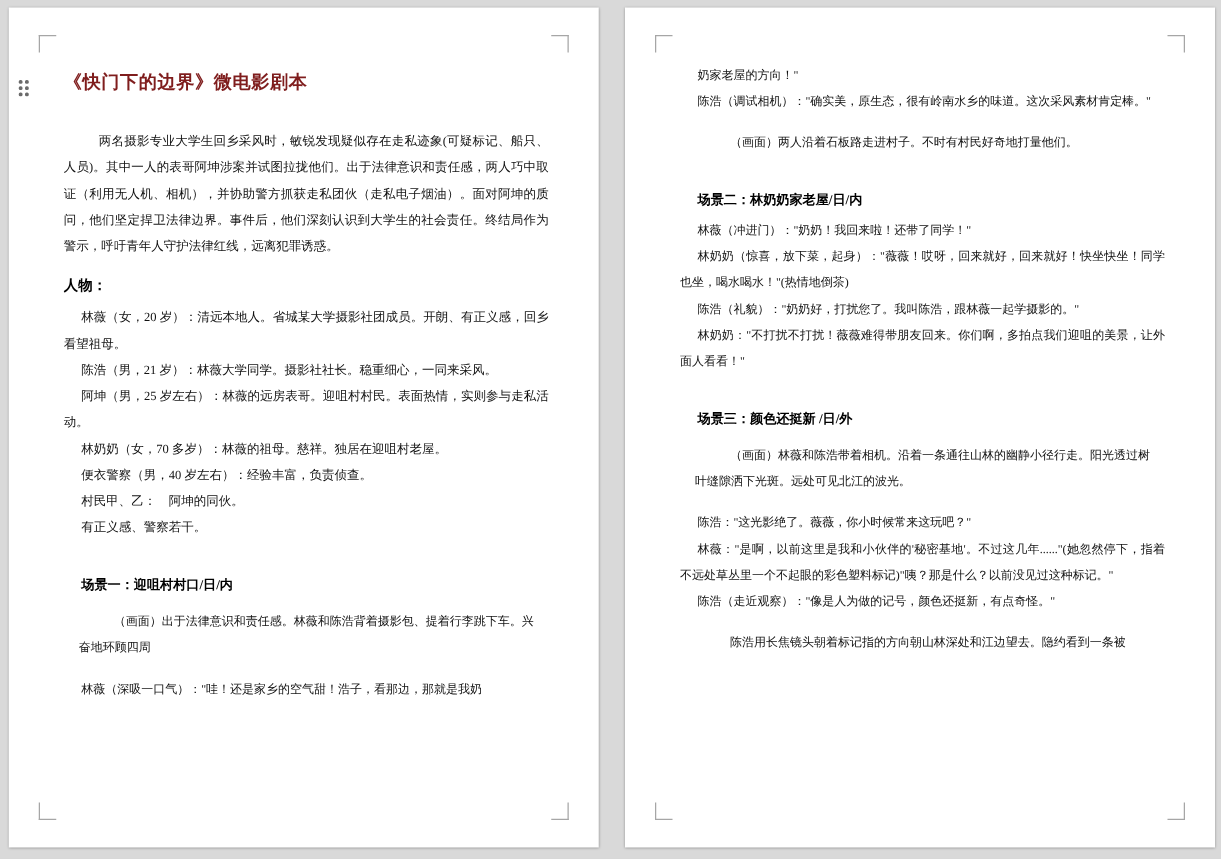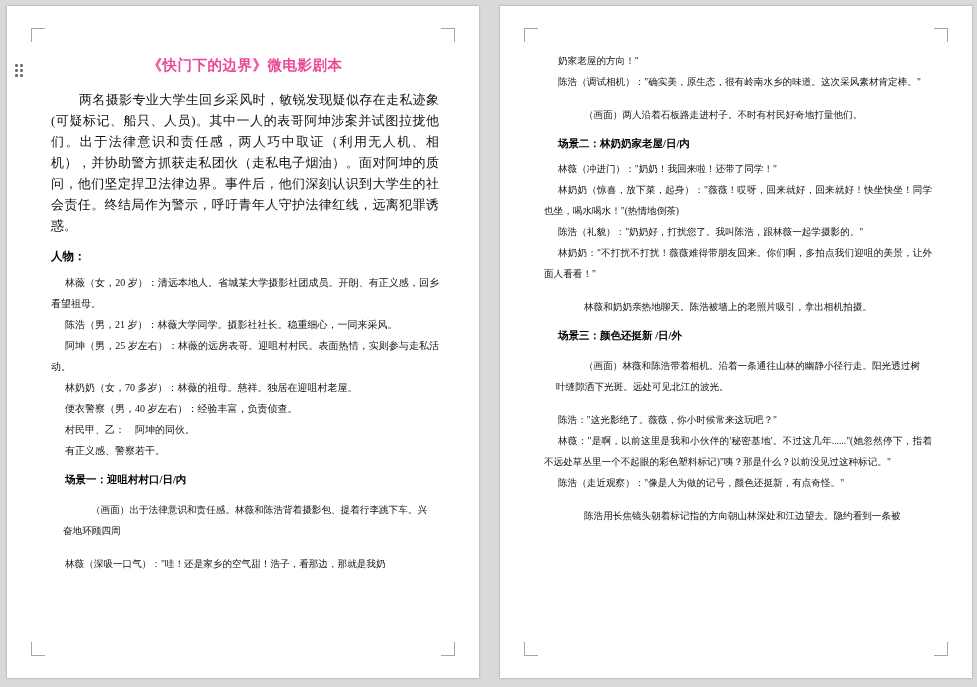--- a/index.html
+++ b/index.html
@@ -58,47 +58,46 @@
   .content {
     position: absolute;
     top: 44px;
     left: 44px;
     right: 40px;
     bottom: 40px;
     overflow: hidden;
   }
 
   .doc-title {
-    text-align: center;
     font-size: 14.5px;
     font-weight: bold;
-    color: #ec4899;
-    font-family: "Liberation Serif", serif;
-    margin: 6px 0 14px 0;
+    color: #7f1d1d;
+    font-family: "Liberation Serif", serif;
+    margin: 6px 0 28px 0;
     letter-spacing: 0.5px;
   }
 
   .h2 {
     font-size: 11.5px;
     font-weight: bold;
     color: #000;
     font-family: "Liberation Serif", serif;
     margin: 13px 0 8px 0;
   }
 
   .h3 {
     font-size: 10.5px;
     font-weight: bold;
     color: #000;
     font-family: "Liberation Serif", serif;
-    margin: 12px 0 7px 14px;
+    margin: 28px 0 7px 14px;
   }
 
   p.body {
-    font-size: 13px;
+    font-size: 10px;
     line-height: 21px;
     color: #111;
     font-family: "Liberation Serif", serif;
     margin: 0 0 1px 0;
     text-indent: 28px;
     text-align: justify;
   }
 
   p.cast {
     font-size: 10px;
@@ -200,21 +199,20 @@
     <div class="content">
       <p class="dlg">奶家老屋的方向！"</p>
       <p class="dlg">陈浩（调试相机）："确实美，原生态，很有岭南水乡的味道。这次采风素材肯定棒。"</p>
       <p class="scene-desc">（画面）两人沿着石板路走进村子。不时有村民好奇地打量他们。</p>
 
       <div class="h3">场景二：林奶奶家老屋/日/内</div>
       <p class="dlg">林薇（冲进门）："奶奶！我回来啦！还带了同学！"</p>
       <p class="dlg">林奶奶（惊喜，放下菜，起身）："薇薇！哎呀，回来就好，回来就好！快坐快坐！同学也坐，喝水喝水！"(热情地倒茶)</p>
       <p class="dlg">陈浩（礼貌）："奶奶好，打扰您了。我叫陈浩，跟林薇一起学摄影的。"</p>
       <p class="dlg">林奶奶："不打扰不打扰！薇薇难得带朋友回来。你们啊，多拍点我们迎咀的美景，让外面人看看！"</p>
-      <p class="scene-desc">林薇和奶奶亲热地聊天。陈浩被墙上的老照片吸引，拿出相机拍摄。</p>
 
       <div class="h3">场景三：颜色还挺新 /日/外</div>
       <p class="scene-desc">（画面）林薇和陈浩带着相机。沿着一条通往山林的幽静小径行走。阳光透过树叶缝隙洒下光斑。远处可见北江的波光。</p>
       <p class="dlg">陈浩："这光影绝了。薇薇，你小时候常来这玩吧？"</p>
       <p class="dlg">林薇："是啊，以前这里是我和小伙伴的'秘密基地'。不过这几年......"(她忽然停下，指着不远处草丛里一个不起眼的彩色塑料标记)"咦？那是什么？以前没见过这种标记。"</p>
       <p class="dlg">陈浩（走近观察）："像是人为做的记号，颜色还挺新，有点奇怪。"</p>
       <p class="scene-desc">陈浩用长焦镜头朝着标记指的方向朝山林深处和江边望去。隐约看到一条被</p>
     </div>
   </div>
 

